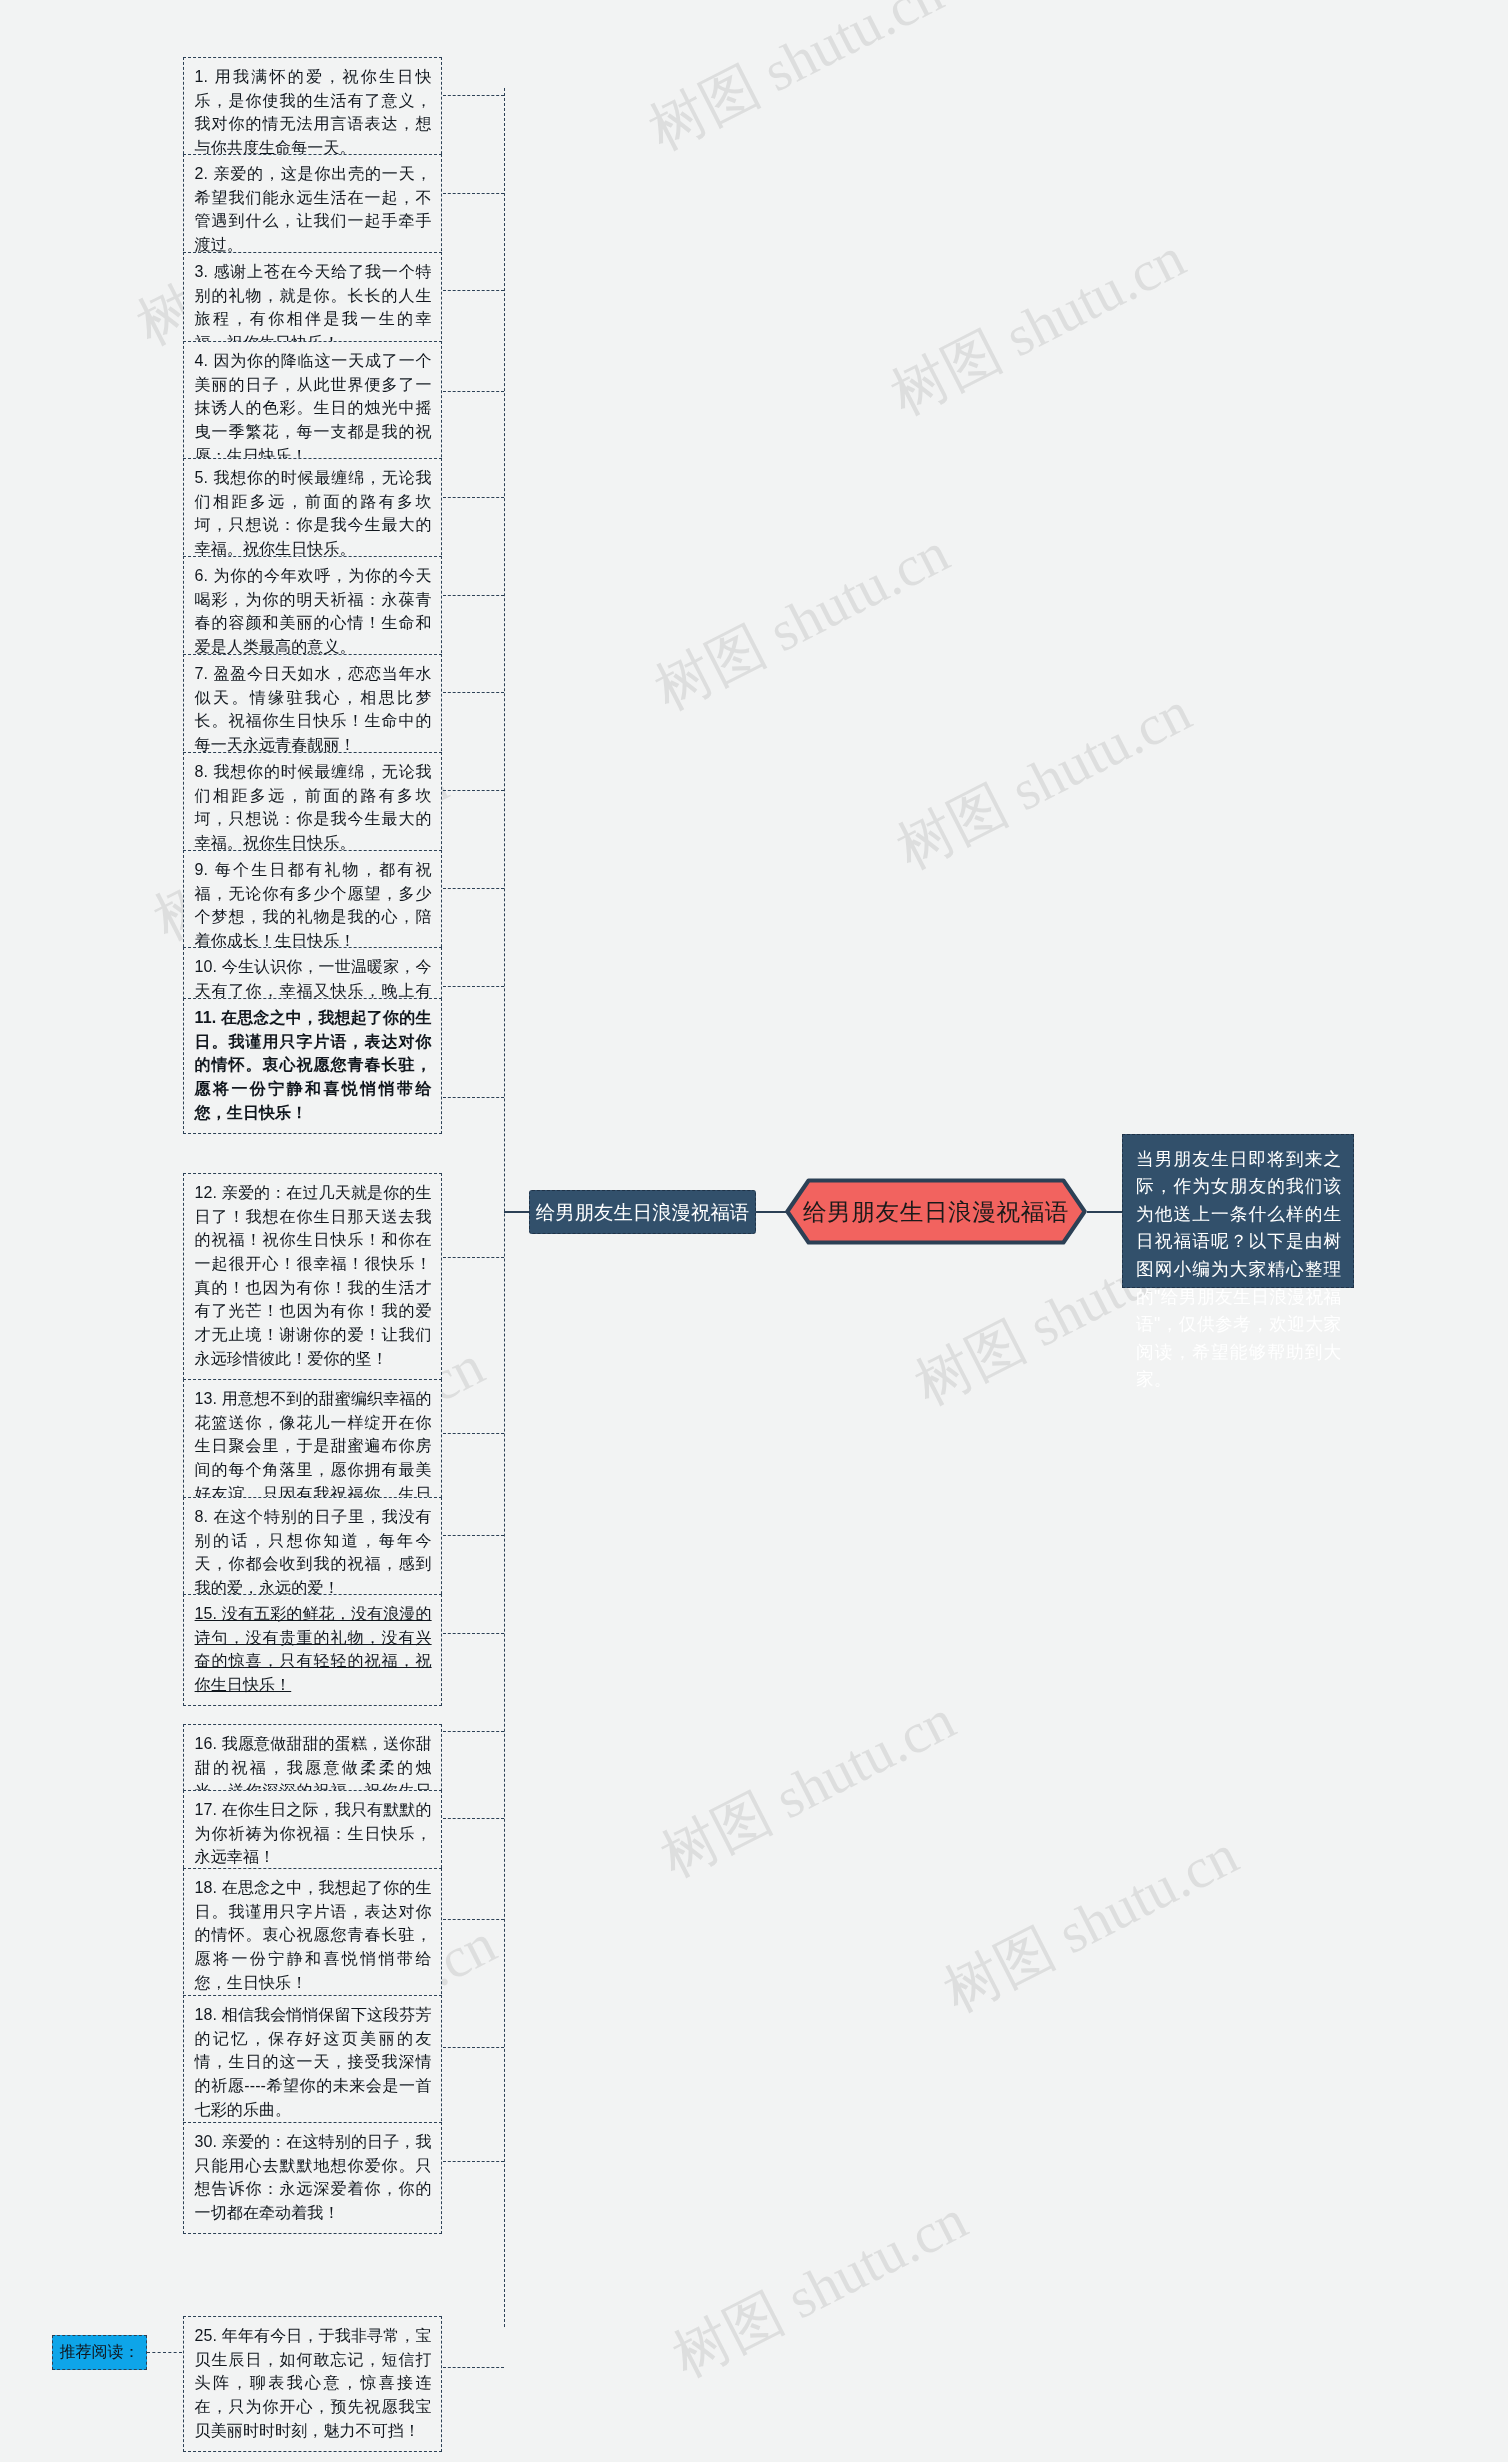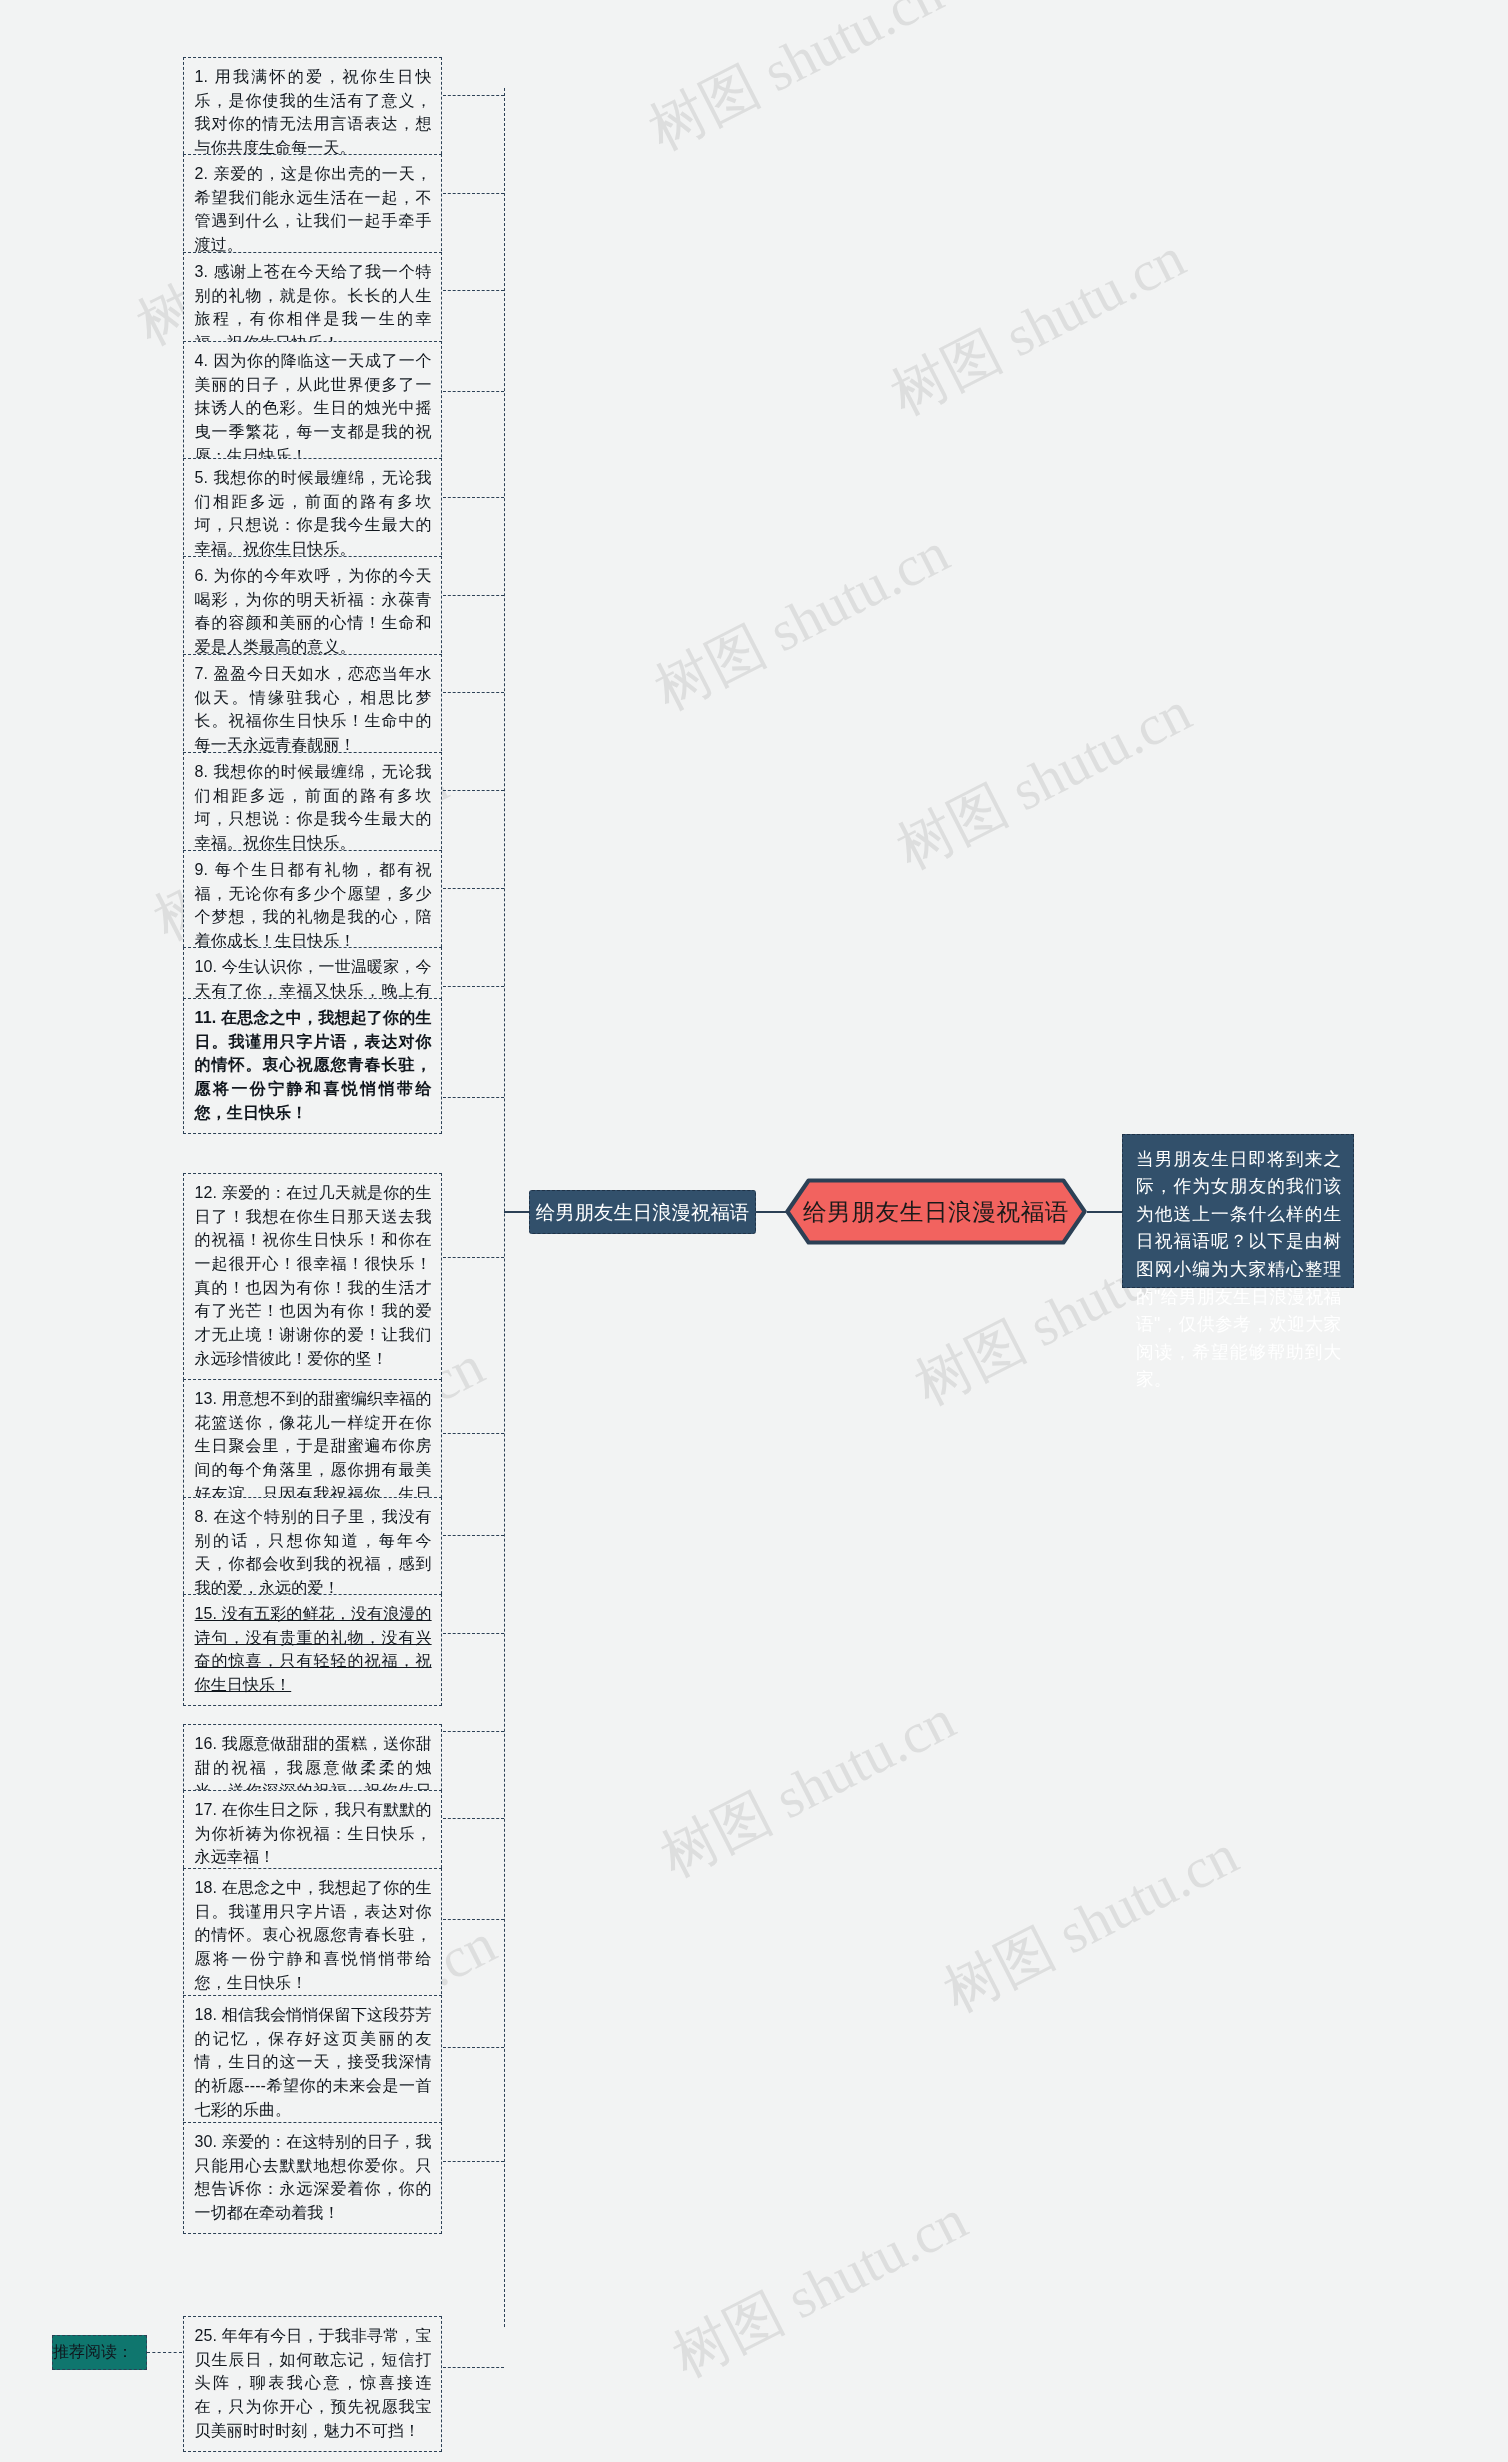--- a/index.html
+++ b/index.html
@@ -54,25 +54,25 @@
     letter-spacing:0.1px;
     text-align:justify;
     word-break:break-all;
   }
 
   
   .label-node{
     position:absolute;
     box-sizing:border-box;
     border:1.8px dashed #2c4055;
-    background:#0f766e;
+    background:#0ea5e9;
     color:#10161d;
     font-size:16px;
     line-height:1.4;
-    display:flex;align-items:center;
+    display:flex;align-items:center;justify-content:center;
   }
 
   
   .dark-node{
     position:absolute;
     box-sizing:border-box;
     background:#32506b;
     border:1.8px dashed #1f3247;
     border-radius:2.9px;
     color:#ffffff;

